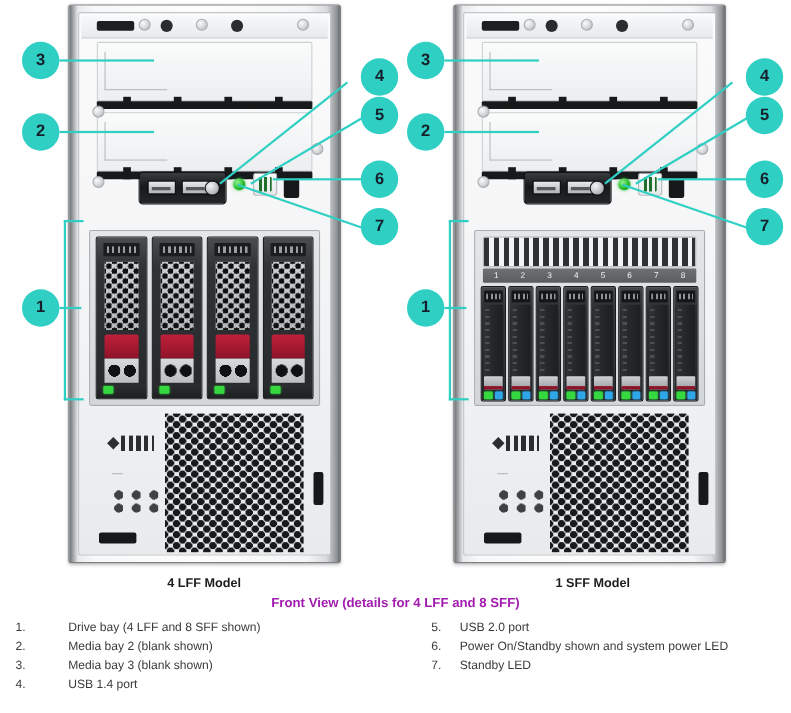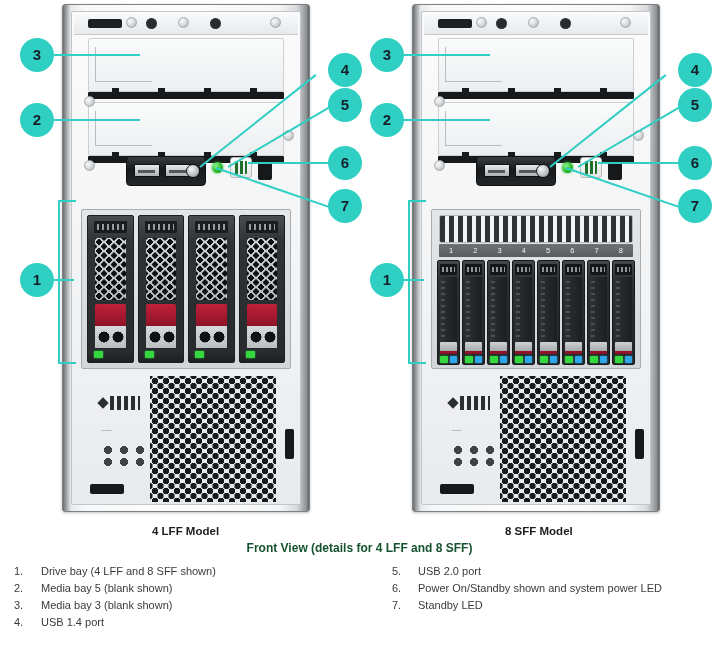--- a/index.html
+++ b/index.html
@@ -158,29 +158,29 @@
     font-size:15px;font-weight:bold;line-height:34px;text-align:center;
   }
   .ln{position:absolute;background:#2fcfc4;}
   .lnh{height:2px;}
   .diag{position:absolute;height:2px;background:#2fcfc4;transform-origin:0 50%;}
   .brk{position:absolute;border:2px solid #2fcfc4;border-right:none;width:16px;}
 
   
   .model-cap{position:absolute;font-size:11.5px;font-weight:bold;color:#1d1d1d;}
   .fig-title{position:absolute;left:0;right:0;top:541px;text-align:center;
-    font-size:12px;font-weight:bold;color:#14532d;}
+    font-size:12px;font-weight:bold;color:#a21caf;}
   .legend{position:absolute;left:0;top:565px;width:719px;font-size:11px;color:#3a3a3a;}
   .lgcol{position:absolute;top:0;}
   .lgcol.c1{left:14px;}
   .lgcol.c2{left:392px;}
   .lgrow{position:relative;height:17px;white-space:nowrap;}
   .lgnum{position:absolute;left:0;top:0;width:30px;}
   .lgtxt{position:absolute;top:0;}
-  .c1 .lgtxt{left:27px;}
+  .c1 .lgtxt{left:48px;}
   .c2 .lgtxt{left:26px;}
 </style>
 </head>
 <body>
 
 <div class="fig">
 
   <div class="chassis lff">
     <div class="body-shell"></div>
     <div class="inner-face"></div>
@@ -443,34 +443,34 @@
   <div class="bub" style="left:678px;top:88px">5</div>
   <div class="diag" style="left:578px;top:166px;width:118px;transform:rotate(-30.5deg)"></div>
 
   <div class="bub" style="left:678px;top:146px">6</div>
   <div class="ln lnh" style="left:598px;top:162px;width:82px"></div>
 
   <div class="bub" style="left:678px;top:189px">7</div>
   <div class="diag" style="left:566px;top:167px;width:124px;transform:rotate(19deg)"></div>
 
   <div class="model-cap" style="left:152px;top:525px">4 LFF Model</div>
-  <div class="model-cap" style="left:505px;top:525px">8 SFF Model</div>
+  <div class="model-cap" style="left:505px;top:525px">1 SFF Model</div>
 </div>
 
 <div class="fig-title">Front View (details for 4 LFF and 8 SFF)</div>
 
 <div class="legend">
   <div class="lgcol c1" id="legend-left">
       <div class="lgrow">
         <span class="lgnum">1.</span>
         <span class="lgtxt">Drive bay (4 LFF and 8 SFF shown)</span>
       </div>
       <div class="lgrow">
         <span class="lgnum">2.</span>
-        <span class="lgtxt">Media bay 5 (blank shown)</span>
+        <span class="lgtxt">Media bay 2 (blank shown)</span>
       </div>
       <div class="lgrow">
         <span class="lgnum">3.</span>
         <span class="lgtxt">Media bay 3 (blank shown)</span>
       </div>
       <div class="lgrow">
         <span class="lgnum">4.</span>
         <span class="lgtxt">USB 1.4 port</span>
       </div>
     </div>

